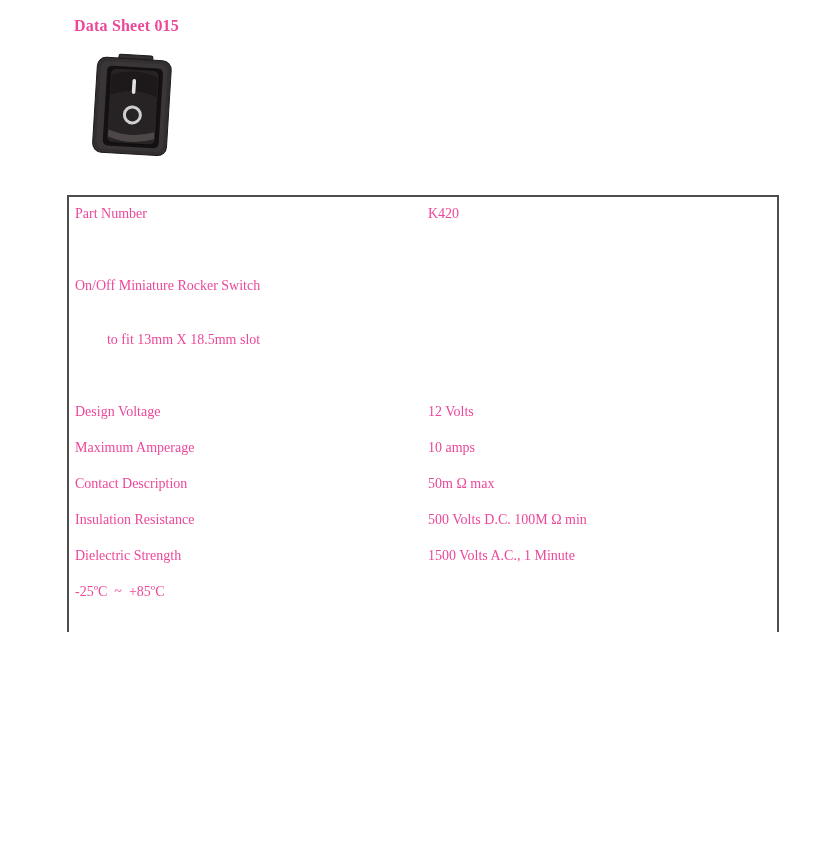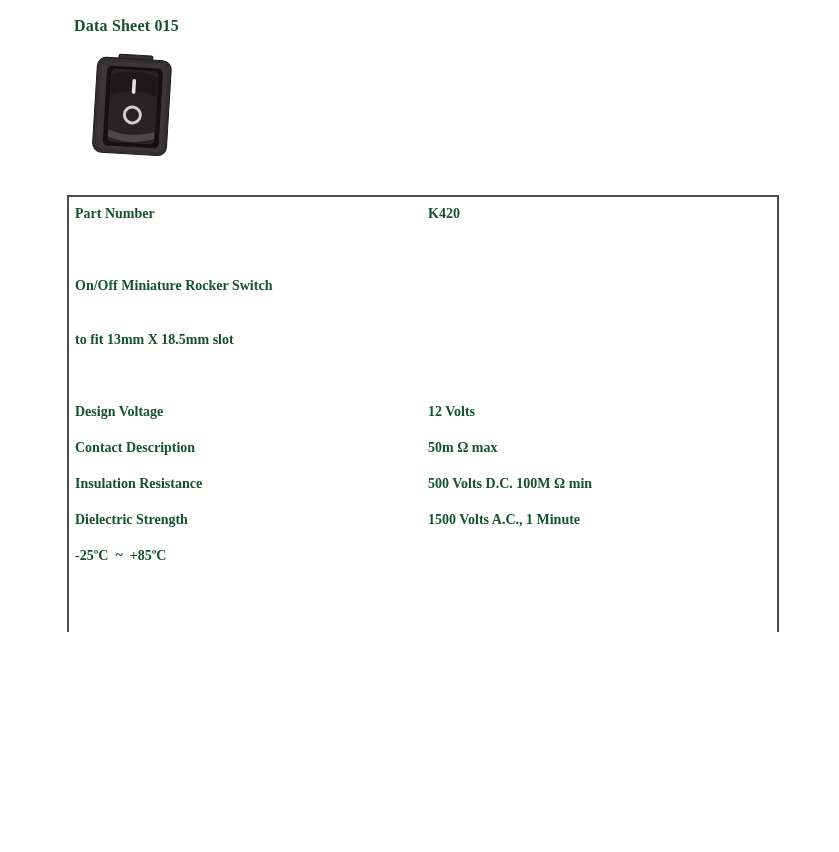--- a/index.html
+++ b/index.html
@@ -1,38 +1,38 @@
 <!DOCTYPE html>
 <html><head>
 <meta charset="utf-8">
 <style>
   html,body{margin:0;padding:0;background:#ffffff;}
   .page{
     position:relative;width:839px;height:632px;background:#ffffff;
-    font-family:"Liberation Serif",serif;color:#14532d;overflow:hidden;
+    font-family:"Liberation Serif",serif;color:#ec4899;overflow:hidden;
   }
   .title{
     position:absolute;left:74px;top:17px;
     font-size:16px;font-weight:bold;letter-spacing:.2px;
   }
   .photo{
     position:absolute;left:92px;top:52px;width:82px;height:106px;
     transform:rotate(3.5deg);
   }
   .spec-table{
     position:absolute;left:67px;top:195px;width:712px;height:657px;
     box-sizing:border-box;border:2px solid #4d4d4d;border-bottom:none;
     padding:8px 0 0 6px;
   }
   .spec-row{
     display:flex;align-items:flex-start;
-    font-size:14px;font-weight:bold;line-height:18px;margin-bottom:18px;
+    font-size:14px;font-weight:normal;line-height:18px;margin-bottom:18px;
   }
   .spec-label{width:353px;flex:none;}
-  .spec-value{white-space:pre-wrap;}
+  .spec-value{white-space:pre-wrap;text-align:right;}
   .drawing{position:absolute;left:330px;top:640px;}
   .dim-text{font-family:"DejaVu Sans",sans-serif;font-size:12.5px;fill:#474747;}
 </style>
 </head>
 <body>
 
 <div class="page">
 
   <div class="title">Data Sheet 015</div>
 
@@ -62,20 +62,24 @@
         <div>On/Off Miniature Rocker Switch</div>
         <div>to fit 13mm X 18.5mm slot</div>
       </div>
     </div>
 
     <div class="spec-row">
       <div class="spec-label">Design Voltage</div>
       <div class="spec-value">12 Volts</div>
     </div>
 
+    <div class="spec-row">
+      <div class="spec-label">Maximum Amperage</div>
+      <div class="spec-value">10 amps</div>
+    </div>
 
     <div class="spec-row">
       <div class="spec-label">Contact Description</div>
       <div class="spec-value">50m Ω max</div>
     </div>
 
     <div class="spec-row">
       <div class="spec-label">Insulation Resistance</div>
       <div class="spec-value">500 Volts D.C. 100M Ω min</div>
     </div>

